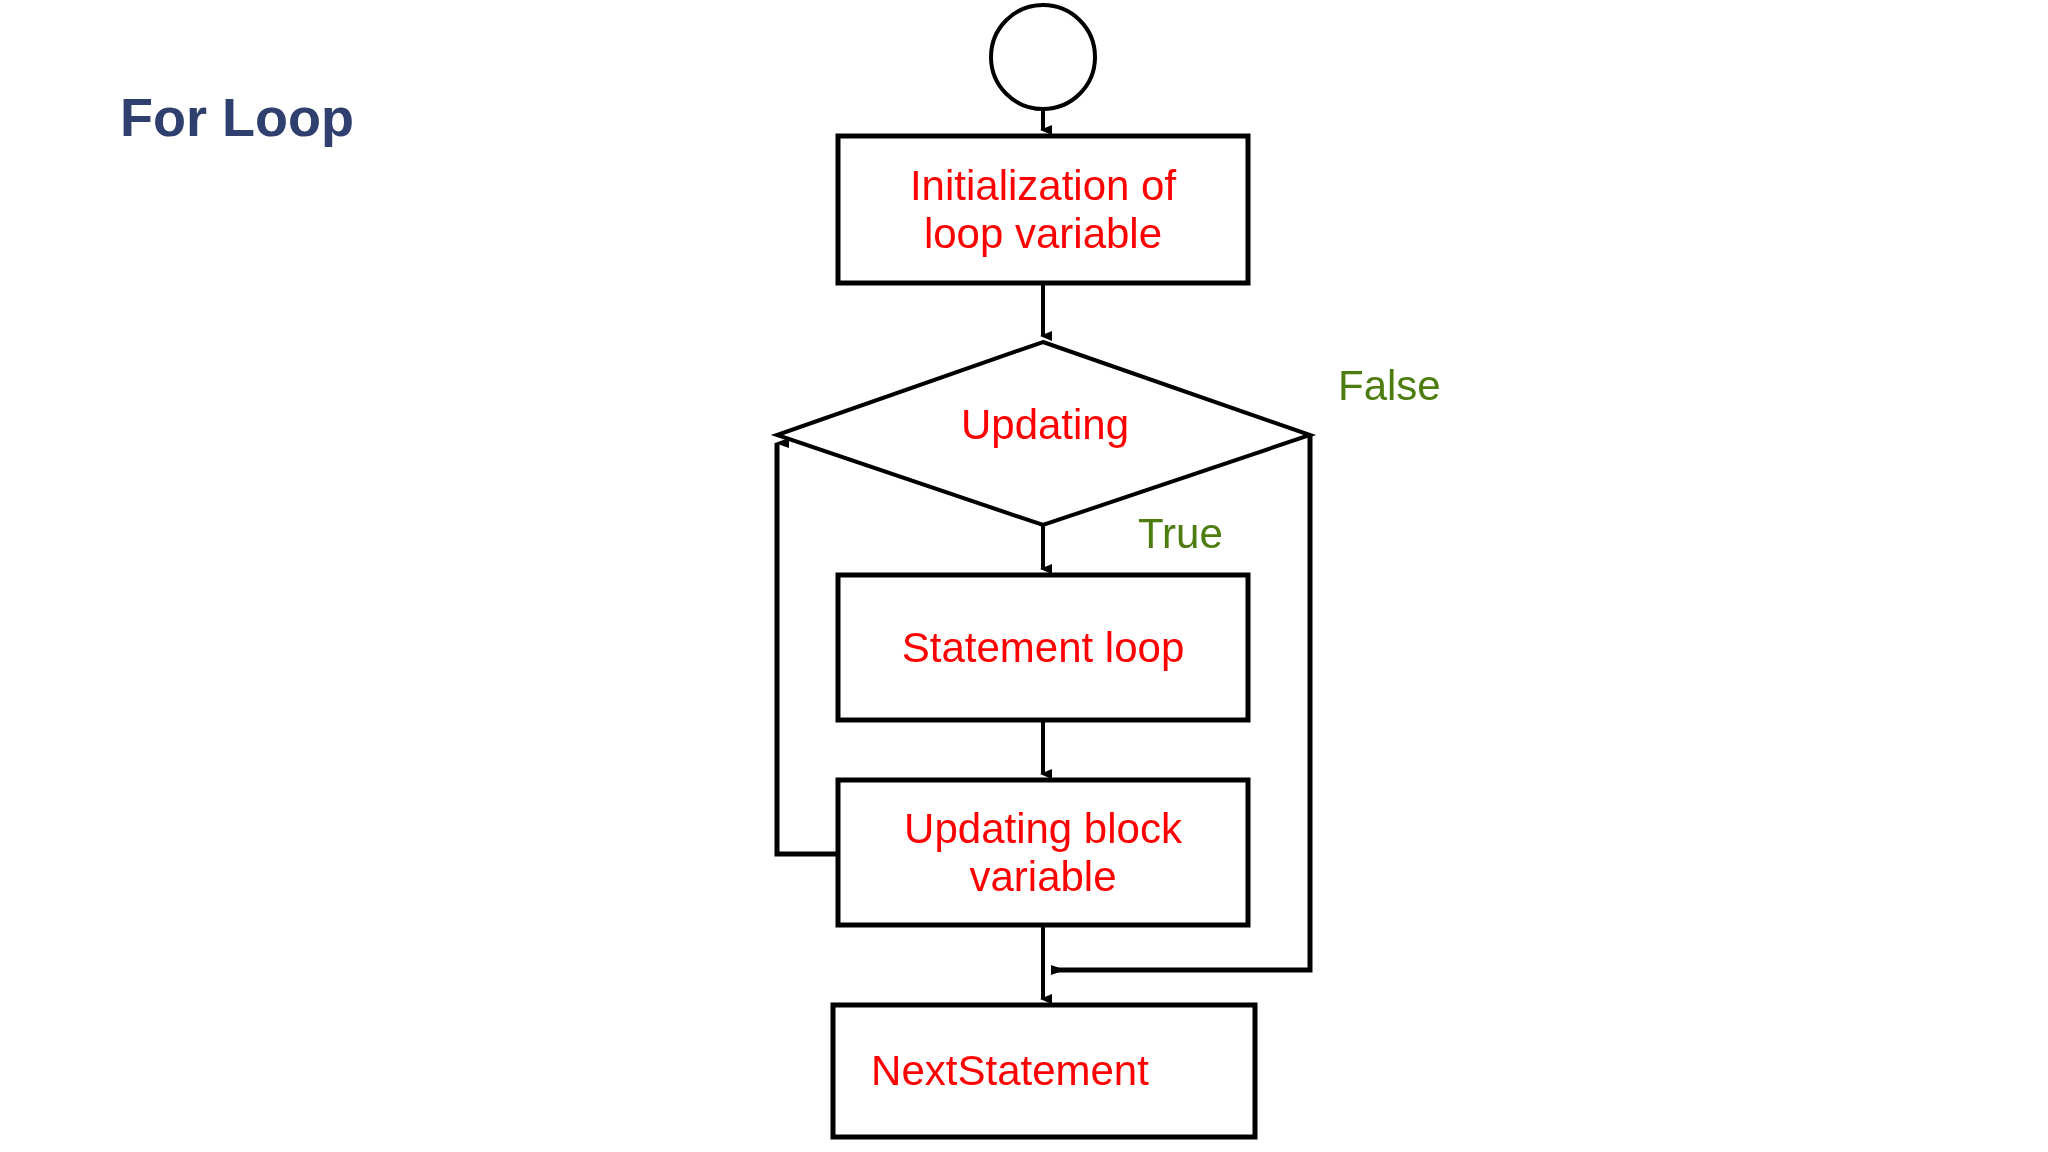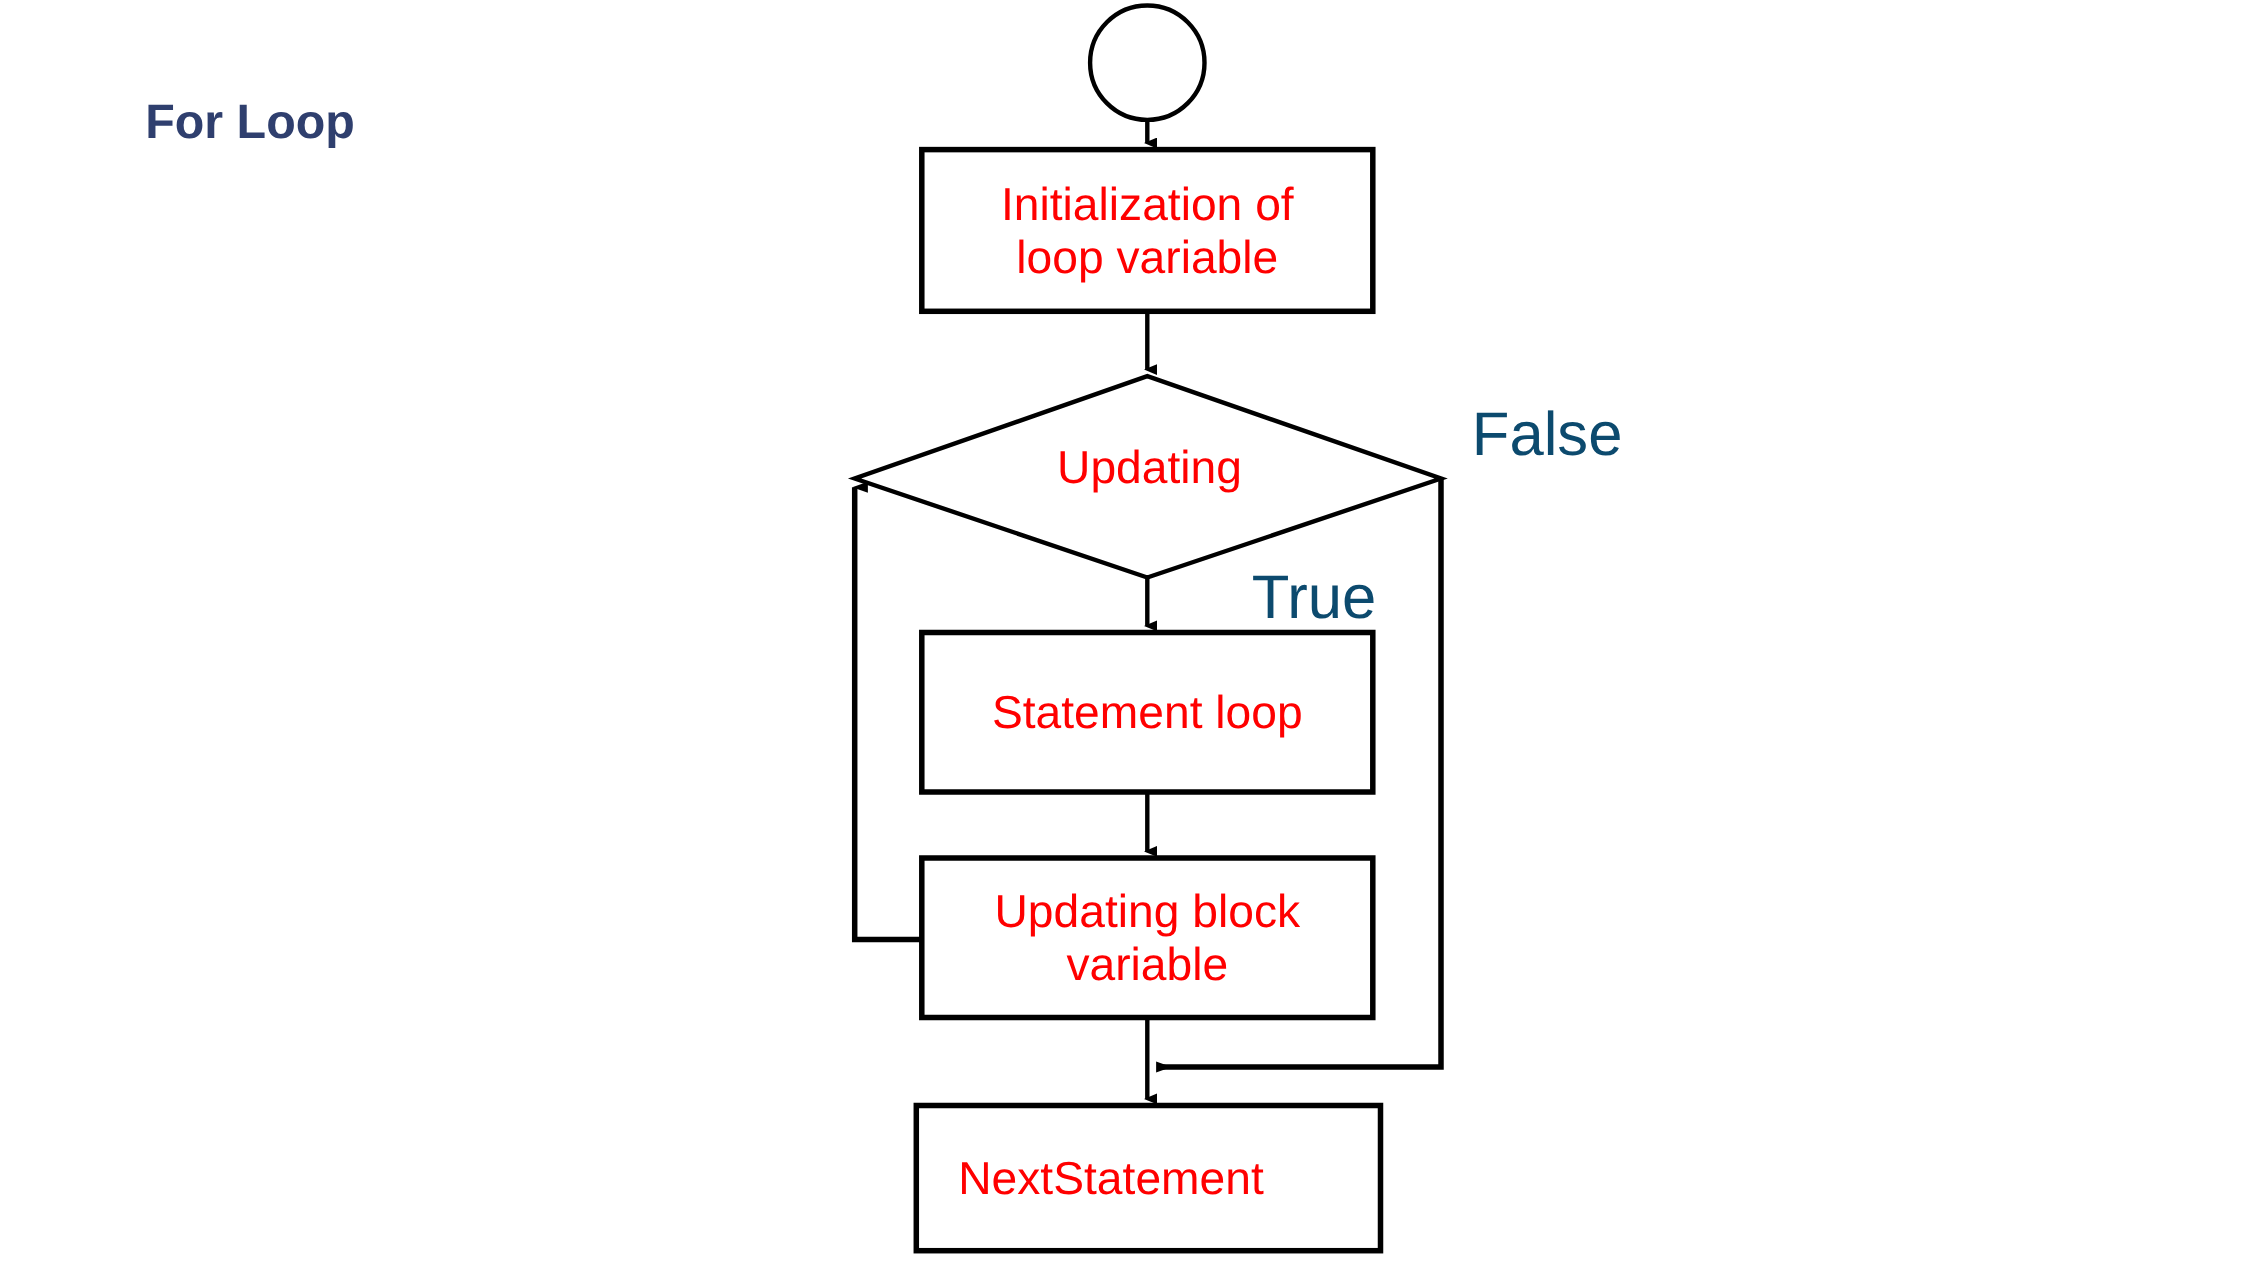--- a/index.html
+++ b/index.html
@@ -21,26 +21,25 @@
     position: absolute;
     left: 0;
     top: 0;
     width: 2048px;
     height: 1152px;
   }
   .slide-title {
     position: absolute;
     left: 120px;
     top: 86px;
-    font-size: 44px;
+    font-size: 54px;
     font-weight: bold;
     color: #2f3f6e;
     letter-spacing: 0px;
     white-space: nowrap;
-    margin-left: 12px;
   }
   .slide-subtitle {
     position: absolute;
     left: 200px;
     top: 196px;
     font-size: 44px;
     font-weight: normal;
     color: #7ac143;
     white-space: nowrap;
   }
@@ -51,22 +50,22 @@
     line-height: 1.12;
     text-align: center;
     white-space: pre-line;
     display: flex;
     align-items: center;
     justify-content: center;
     pointer-events: none;
   }
   .edge-label {
     position: absolute;
-    color: #0c4a6e;
-    font-size: 56px;
+    color: #4d7c0f;
+    font-size: 42px;
     white-space: nowrap;
   }
   
   #label-init      { left: 838px; top: 136px; width: 410px; height: 147px; }
   #label-condition { left: 850px; top: 390px; width: 390px; height: 70px;  }
   #label-stmt      { left: 838px; top: 575px; width: 410px; height: 145px; }
   #label-update    { left: 838px; top: 780px; width: 410px; height: 145px; }
   #label-next      { left: 799px; top: 1005px; width: 422px; height: 132px; }
 
   #label-false { left: 1338px; top: 362px; }

